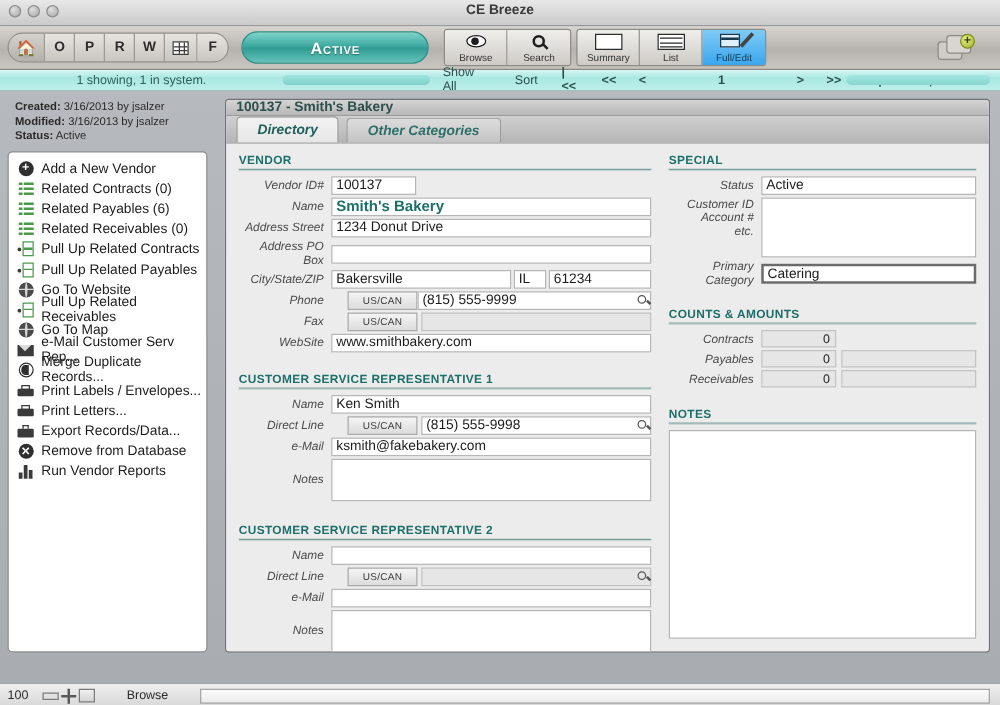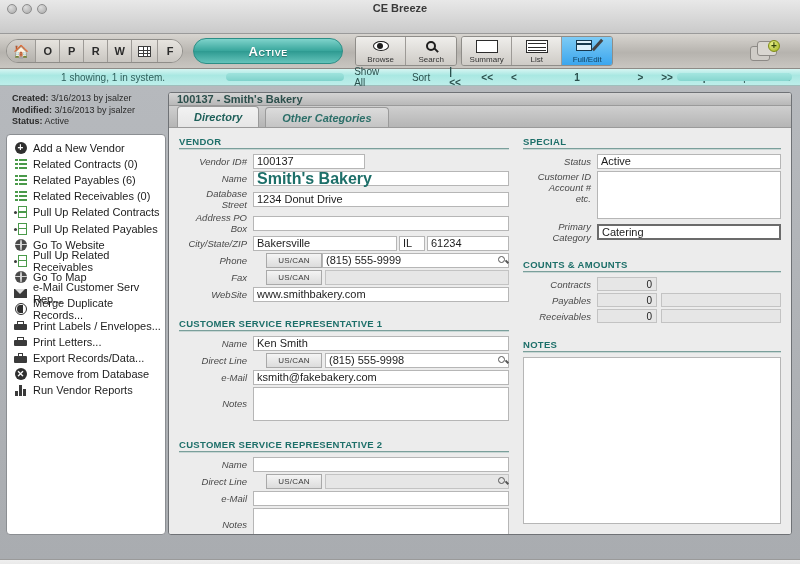--- a/index.html
+++ b/index.html
@@ -7,21 +7,21 @@
   body {
     width:800px; height:564px; overflow:hidden;
     font-family:"Liberation Sans", sans-serif;
     background:#b9bcc0;
     -webkit-font-smoothing:antialiased;
   }
   .window { position:relative; width:800px; height:564px; }
 
   
   .titlebar {
-    height:34px;
+    height:21px;
     background:linear-gradient(#e8e8e8,#cacaca);
     border-bottom:1px solid #9a9a9a;
     position:relative;
   }
   .titlebar .title {
     text-align:center; font-size:11px; color:#3a3a3a; line-height:17px;
     font-family:"Liberation Sans", sans-serif; font-weight:bold;
   }
   .traffic { position:absolute; left:7px; top:4px; display:flex; gap:5px; }
   .traffic span {
@@ -150,21 +150,21 @@
   .navstrip .lnk { padding:0 10px; cursor:default; }
   .navstrip .arrows { display:flex; align-items:center; }
   .navstrip .arrows span { padding:0 9px; font-weight:bold; }
   .navstrip .pagenum { width:105px; text-align:center; font-weight:bold; }
   .navstrip .endpill { position:absolute; right:8px; width:115px; height:8px;
     border-radius:4px; background:linear-gradient(#a4e6e0,#86d6cf); }
 
   
   .body { position:relative; height:calc(564px - 17px - 35px - 17px - 22px);
     background:linear-gradient(#b6b9bd,#a9acb0);
-    display:flex; padding:6px 8px 24px 6px; gap:2px; }
+    display:flex; padding:6px 8px 24px 6px; gap:14px; }
 
   
   .sidebar { width:160px; display:flex; flex-direction:column; }
   .meta { font-size:9px; color:#2a2a2a; line-height:11.5px; padding:1px 0 6px 6px; }
   .meta b { font-weight:bold; }
   .menu {
     flex:1; background:#ffffff; border:1px solid #8b8e92; border-radius:4px;
     padding:5px 0 0 0; overflow:hidden;
   }
   .mi { display:flex; align-items:center; height:16.2px; padding:0 4px 0 7px;
@@ -242,21 +242,21 @@
   .sect-rule { height:2px; border-top:1px solid #7a9f9b; border-bottom:1px solid #c8d6d4;
     margin-bottom:4px; }
 
   .row { display:flex; align-items:center; margin-bottom:2px; }
   .lbl { width:74px; text-align:right; padding-right:6px; flex:0 0 74px;
     font-size:9.5px; font-style:italic; color:#4a4a4a; }
   .fld { height:15px; border:1px solid #b6b6b6; background:#ffffff;
     font-size:11px; color:#1c1c1c; padding:0 3px; display:flex; align-items:center;
     line-height:15px; }
   .fld.gray { background:#e6e6e6; border-color:#c3c3c3; }
-  .fld.bold { font-weight:bold; color:#1d6f69; font-size:16px;text-align:right; }
+  .fld.bold { font-weight:bold; color:#1d6f69; font-size:12px;text-align:right; }
   .fld.focus { border:2px solid #6b6b6b; height:16px; }
   .grow { flex:1; }
   .btn-uscan { width:56px; height:15px; border:1px solid #a9a9a9;
     background:linear-gradient(#f4f4f4,#dcdcdc); font-size:8px; color:#3a3a3a;
     display:flex; align-items:center; justify-content:center; letter-spacing:.2px;margin-left:13px; }
   .fld-wrap { position:relative; flex:1; }
   .fld-wrap .mini-mag { position:absolute; right:4px; top:3px; width:7px; height:7px;
     border:1.3px solid #555; border-radius:50%; }
   .fld-wrap .mini-mag:after { content:""; position:absolute; right:-3px; bottom:-2px;
     width:1.5px; height:4px; background:#555; transform:rotate(-45deg); }
@@ -565,30 +565,30 @@
 
       <div class="form">
 
         <div class="col-l">
 
           <div class="sect-title">VENDOR</div>
           <div class="sect-rule"></div>
 
           <div class="row">
             <div class="lbl">Vendor ID#</div>
-            <div class="fld" style="width:112px">100137</div>
+            <div class="fld" style="width:68px">100137</div>
           </div>
 
           <div class="row">
             <div class="lbl">Name</div>
             <div class="fld bold grow">Smith's Bakery</div>
           </div>
 
           <div class="row">
-            <div class="lbl">Database Street</div>
+            <div class="lbl">Address Street</div>
             <div class="fld grow">1234 Donut Drive</div>
           </div>
 
           <div class="row">
             <div class="lbl">Address PO Box</div>
             <div class="fld grow"></div>
           </div>
 
           <div class="row">
             <div class="lbl">City/State/ZIP</div>

